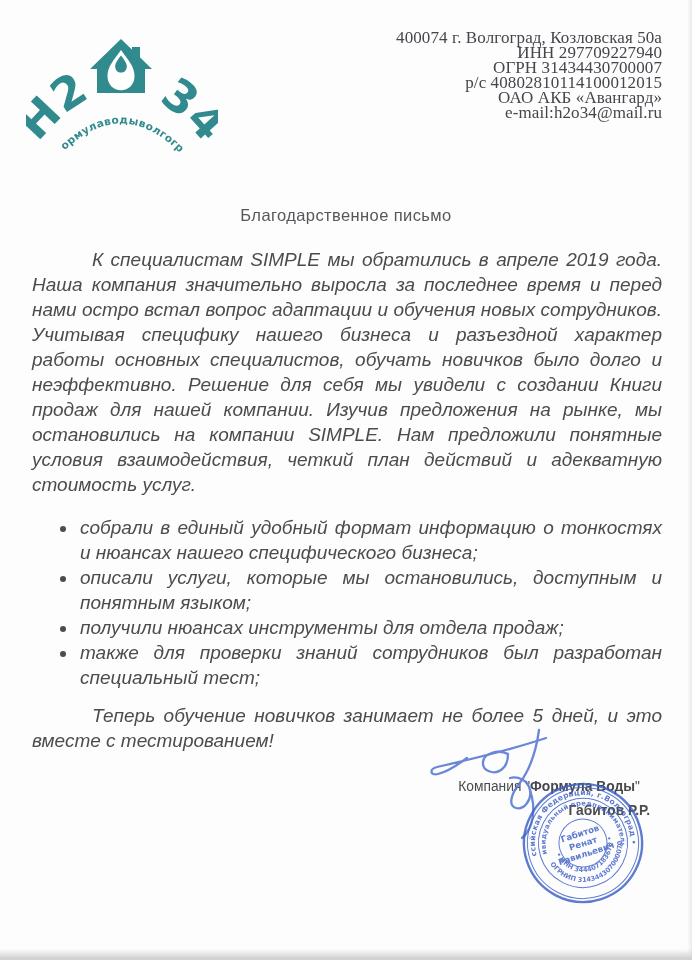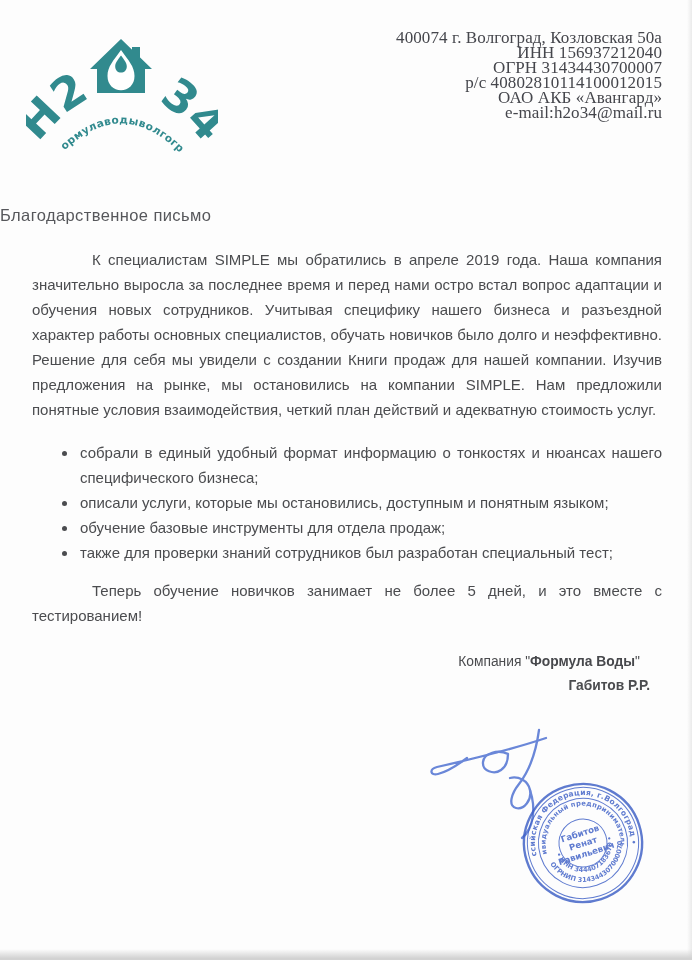--- a/index.html
+++ b/index.html
@@ -20,31 +20,33 @@
     text-align:right;
     font-family:Liberation Serif, serif;
     font-size:17px;line-height:15px;
     color:#45464c;
     padding-top:4px;
     letter-spacing:.1px;
   }
   
   .doc-title{
     margin-top:44px;
+    text-align:center;
     font-size:16.5px;
     color:#56575b;
     letter-spacing:.4px;
   }
   
   .body-text{
     margin:22px 30px 0 32px;
-    font-size:15px;
+    font-size:19px;
     line-height:25px;
     color:#4b4c4f;
     text-align:justify;
+    font-style:italic;
   }
   .body-text p{margin:0;}
   .indent{text-indent:60px;}
   .p2{margin-top:10px !important;}
   .bullets{
     margin:18px 0 0 0;
     padding-left:46px;
   }
   .bullets li{
     list-style:disc outside;
@@ -107,36 +109,36 @@
         </g>
 
         <text fill="#318a8e" font-size="10.6" font-weight="700" font-family="DejaVu Sans, sans-serif" text-anchor="middle" letter-spacing=".4">
           <textPath href="#tagArc" startOffset="50%">#формулаводыволгоград</textPath>
         </text>
       </svg>
     </div>
 
     <div class="address">
       <div>400074 г. Волгоград, Козловская 50а</div>
-      <div>ИНН 156937212040</div>
+      <div>ИНН 297709227940</div>
       <div>ОГРН 31434430700007</div>
       <div>р/с 40802810114100012015</div>
       <div>ОАО АКБ «Авангард»</div>
       <div>e-mail:h2o34@mail.ru</div>
     </div>
   </div>
 
   <div class="doc-title">Благодарственное письмо</div>
 
   <div class="body-text">
     <p class="indent">К специалистам SIMPLE мы обратились в апреле 2019 года. Наша компания значительно выросла за последнее время и перед нами остро встал вопрос адаптации и обучения новых сотрудников. Учитывая специфику нашего бизнеса и разъездной характер работы основных специалистов, обучать новичков было долго и неэффективно. Решение для себя мы увидели с создании Книги продаж для нашей компании. Изучив предложения на рынке, мы остановились на компании SIMPLE. Нам предложили понятные условия взаимодействия, четкий план действий и адекватную стоимость услуг.</p>
     <ul class="bullets">
       <li>собрали в единый удобный формат информацию о тонкостях и нюансах нашего специфического бизнеса;</li>
       <li>описали услуги, которые мы остановились, доступным и понятным языком;</li>
-      <li>обучение базовые инструменты для отдела продаж;</li>
+      <li>получили нюансах инструменты для отдела продаж;</li>
       <li>также для проверки знаний сотрудников был разработан специальный тест;</li>
     </ul>
     <p class="indent p3">Теперь обучение новичков занимает не более 5 дней, и это вместе с тестированием!</p>
   </div>
 
   <div class="sig-block">
     <div class="sig-company">
       <span>Компания "</span><b>Формула Воды</b><span>"</span>
     </div>
     <div class="sig-name">Габитов Р.Р.</div>

